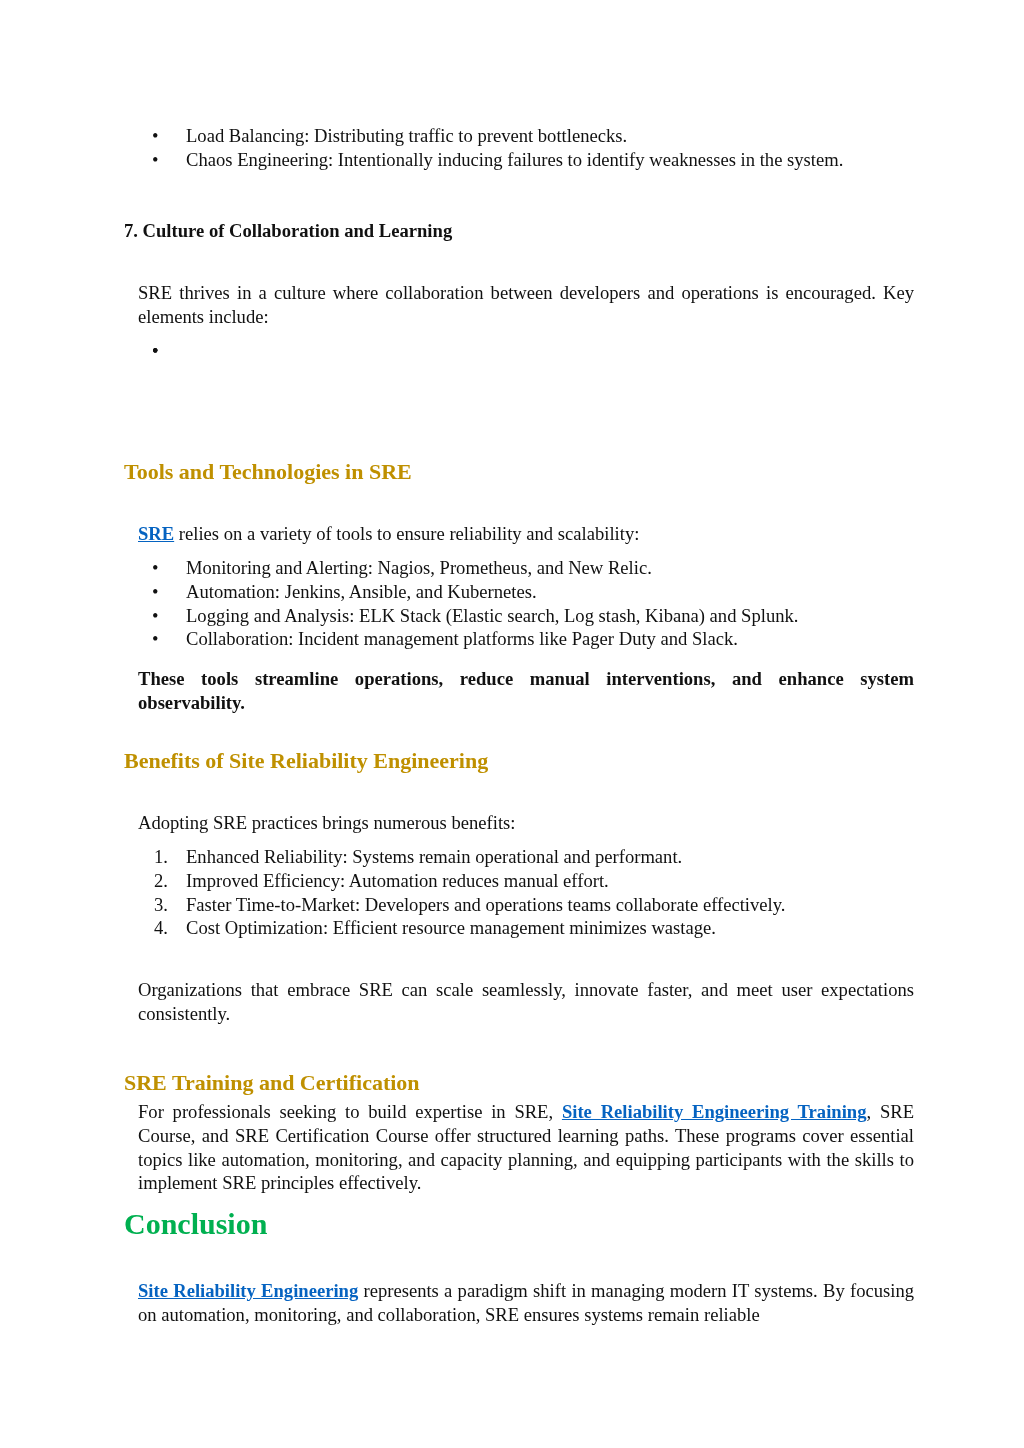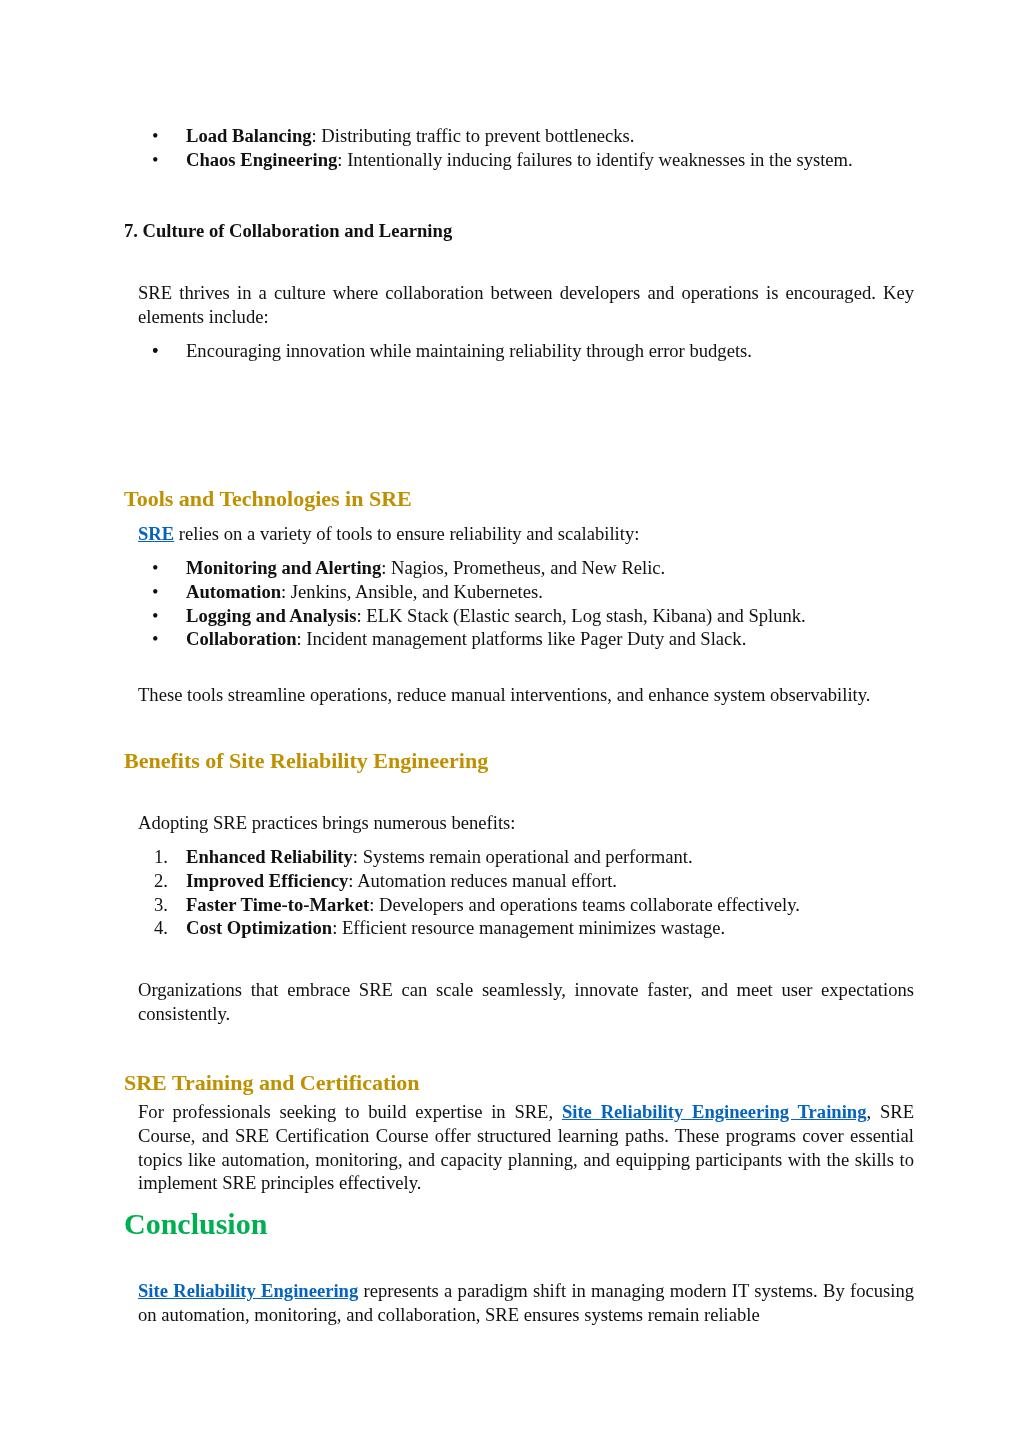--- a/index.html
+++ b/index.html
@@ -7,21 +7,21 @@
       width: 1024px; height: 1448px; position: relative; overflow: hidden;
       font-family: "Liberation Serif", serif; color: #111111;
     }
     .page { position: absolute; left: 124px; top: 0; width: 776px; }
     .text { font-size: 18.6px; line-height: 23.8px; text-align: justify; margin: 14px; }
     .blk { position: absolute; left: 0; width: 776px; }
     ul, ol { margin: 0; padding: 0; list-style: none; }
     li { position: relative; padding-left: 62px; font-size: 18.6px; line-height: 23.8px; text-align: justify; }
     li .marker { position: absolute; left: 28px; top: 0; width: 20px; }
     li .num { position: absolute; left: 30px; top: 0; }
-    b { font-weight: bold; }
+    b { font-weight: normal; }
     .h-num { font-size: 18.6px; font-weight: bold; line-height: 24px; margin: 0; }
     .h-gold { font-size: 22px; font-weight: bold; color: #bf9000; line-height: 28px; margin: 0; }
     .h-green { font-size: 30px; font-weight: bold; color: #00b050; line-height: 36px; margin: 0; }
     a.link { color: #0563c1; font-weight: bold; }
   </style>
 </head>
 <body>
 
 <div class="page">
 
@@ -29,34 +29,34 @@
     <li><span class="marker">•</span><b>Load Balancing</b><span>: Distributing traffic to prevent bottlenecks.</span></li>
     <li><span class="marker">•</span><b>Chaos Engineering</b><span>: Intentionally inducing failures to identify weaknesses in the system.</span></li>
   </ul>
 
   <h3 class="h-num blk" style="top:219px;">7. Culture of Collaboration and Learning</h3>
   <p class="text blk" style="top:267px;">SRE thrives in a culture where collaboration between developers and operations is encouraged. Key elements include:</p>
 
   <ul class="blk" style="top:339px;">
     <li><span class="marker">•</span></li>
     <li><span class="marker">•</span></li>
-    <li><span class="marker">•</span><span>Encouraging innovation while maintaining reliability through error budgets.</span></li>
+    <li><span class="marker">•</span></li>
   </ul>
 
-  <h2 class="h-gold blk" style="top:485px;">Tools and Technologies in SRE</h2>
+  <h2 class="h-gold blk" style="top:458px;">Tools and Technologies in SRE</h2>
   <p class="text blk" style="top:508px;"><a class="link" href="#">SRE</a><span> relies on a variety of tools to ensure reliability and scalability:</span></p>
 
   <ul class="blk" style="top:556px;">
     <li><span class="marker">•</span><b>Monitoring and Alerting</b><span>: Nagios, Prometheus, and New Relic.</span></li>
     <li><span class="marker">•</span><b>Automation</b><span>: Jenkins, Ansible, and Kubernetes.</span></li>
     <li><span class="marker">•</span><b>Logging and Analysis</b><span>: ELK Stack (Elastic search, Log stash, Kibana) and Splunk.</span></li>
     <li><span class="marker">•</span><b>Collaboration</b><span>: Incident management platforms like Pager Duty and Slack.</span></li>
   </ul>
 
-  <p class="text blk" style="top:669px;">These tools streamline operations, reduce manual interventions, and enhance system observability.</p>
+  <p class="text blk" style="top:653px;font-weight:bold;">These tools streamline operations, reduce manual interventions, and enhance system observability.</p>
 
   <h2 class="h-gold blk" style="top:747px;">Benefits of Site Reliability Engineering</h2>
   <p class="text blk" style="top:797px;">Adopting SRE practices brings numerous benefits:</p>
 
   <ol class="blk" style="top:845px;">
     <li><span class="num">1.</span><b>Enhanced Reliability</b><span>: Systems remain operational and performant.</span></li>
     <li><span class="num">2.</span><b>Improved Efficiency</b><span>: Automation reduces manual effort.</span></li>
     <li><span class="num">3.</span><b>Faster Time-to-Market</b><span>: Developers and operations teams collaborate effectively.</span></li>
     <li><span class="num">4.</span><b>Cost Optimization</b><span>: Efficient resource management minimizes wastage.</span></li>
   </ol>

